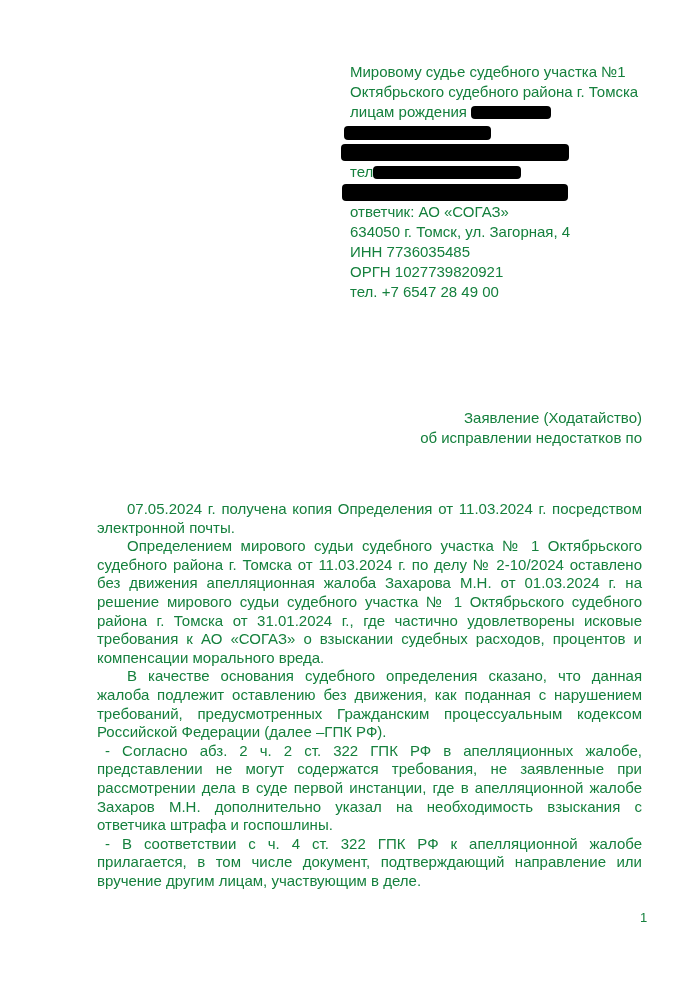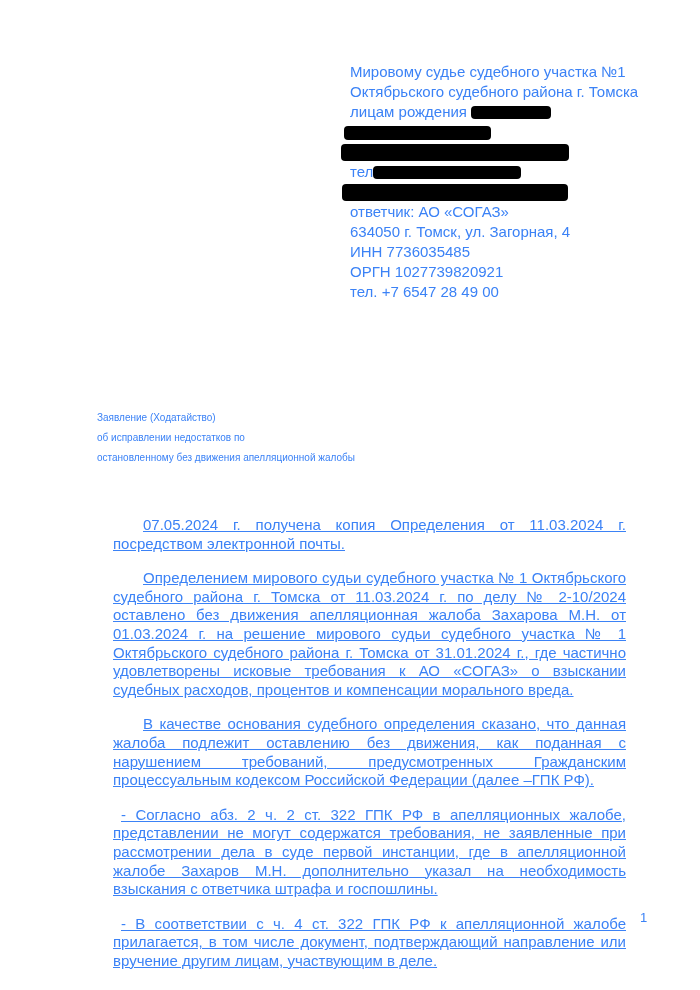--- a/index.html
+++ b/index.html
@@ -2,21 +2,21 @@
 <html><head>
 <meta charset="utf-8">
 <style>
   html,body { margin:0; padding:0; background:#e8e8e8; }
   .page {
     position:relative;
     width:700px; height:990px;
     margin:0 auto;
     background:#ffffff;
     font-family:"Liberation Sans", sans-serif;
-    color:#3b82f6;
+    color:#15803d;
     overflow:hidden;
   }
   
   .header-block {
     position:absolute;
     left:350px; top:62px;
     width:310px;
     font-size:15px;
     line-height:20px;
   }
@@ -33,34 +33,34 @@
   .bar2 { width:147px; height:14px; margin-left:-6px; vertical-align:-3px; }
   .bar3 { width:64px;  height:13px; margin-left:-2px; }
   .bar4 { width:228px; height:17px; margin-left:-9px; vertical-align:-4px; }
   .bar5 { width:148px; height:13px; }
   .bar6 { width:226px; height:17px; margin-left:-8px; vertical-align:-4px; }
   
   .title-block {
     position:absolute;
     left:97px; top:408px;
     width:545px;
-    text-align:left;
-    font-size:10px;
+    text-align:right;
+    font-size:15px;
     line-height:20px;
   }
   
   .body-block {
     position:absolute;
     left:97px; top:500px;
     width:545px;
     font-size:15px;
     line-height:18.6px;
     text-align:justify;
   }
-  .body-block p { margin:16px; text-indent:30px;text-decoration:underline; }
+  .body-block p { margin:0; text-indent:30px; }
   .body-block p.dash { text-indent:8px; }
   
   .page-number {
     position:absolute;
     left:640px; top:910px;
     font-size:13px;
   }
 </style>
 </head>
 <body>
@@ -80,21 +80,20 @@
     <div class="hline gap12">ответчик: АО «СОГАЗ»</div>
     <div class="hline">634050 г. Томск, ул. Загорная, 4</div>
     <div class="hline">ИНН 7736035485</div>
     <div class="hline">ОРГН 1027739820921</div>
     <div class="hline">тел. +7 6547 28 49 00</div>
   </div>
 
   <div class="title-block">
     <div>Заявление (Ходатайство)</div>
     <div>об исправлении недостатков по</div>
-    <div>остановленному без движения апелляционной жалобы</div>
   </div>
 
   <div class="body-block">
     <p>07.05.2024 г. получена копия Определения от 11.03.2024 г. посредством электронной почты.</p>
     <p>Определением мирового судьи судебного участка № 1 Октябрьского судебного района г. Томска от 11.03.2024 г. по делу № 2-10/2024 оставлено без движения апелляционная жалоба Захарова М.Н. от 01.03.2024 г. на решение мирового судьи судебного участка № 1 Октябрьского судебного района г. Томска от 31.01.2024 г., где частично удовлетворены исковые требования к АО «СОГАЗ» о взыскании судебных расходов, процентов и компенсации морального вреда.</p>
     <p>В качестве основания судебного определения сказано, что данная жалоба подлежит оставлению без движения, как поданная с нарушением требований, предусмотренных Гражданским процессуальным кодексом Российской Федерации (далее –ГПК РФ).</p>
     <p class="dash">- Согласно абз. 2 ч. 2 ст. 322 ГПК РФ в апелляционных жалобе, представлении не могут содержатся требования, не заявленные при рассмотрении дела в суде первой инстанции, где в апелляционной жалобе Захаров М.Н. дополнительно указал на необходимость взыскания с ответчика штрафа и госпошлины.</p>
     <p class="dash">- В соответствии с ч. 4 ст. 322 ГПК РФ к апелляционной жалобе прилагается, в том числе документ, подтверждающий направление или вручение другим лицам, участвующим в деле.</p>
   </div>
 

